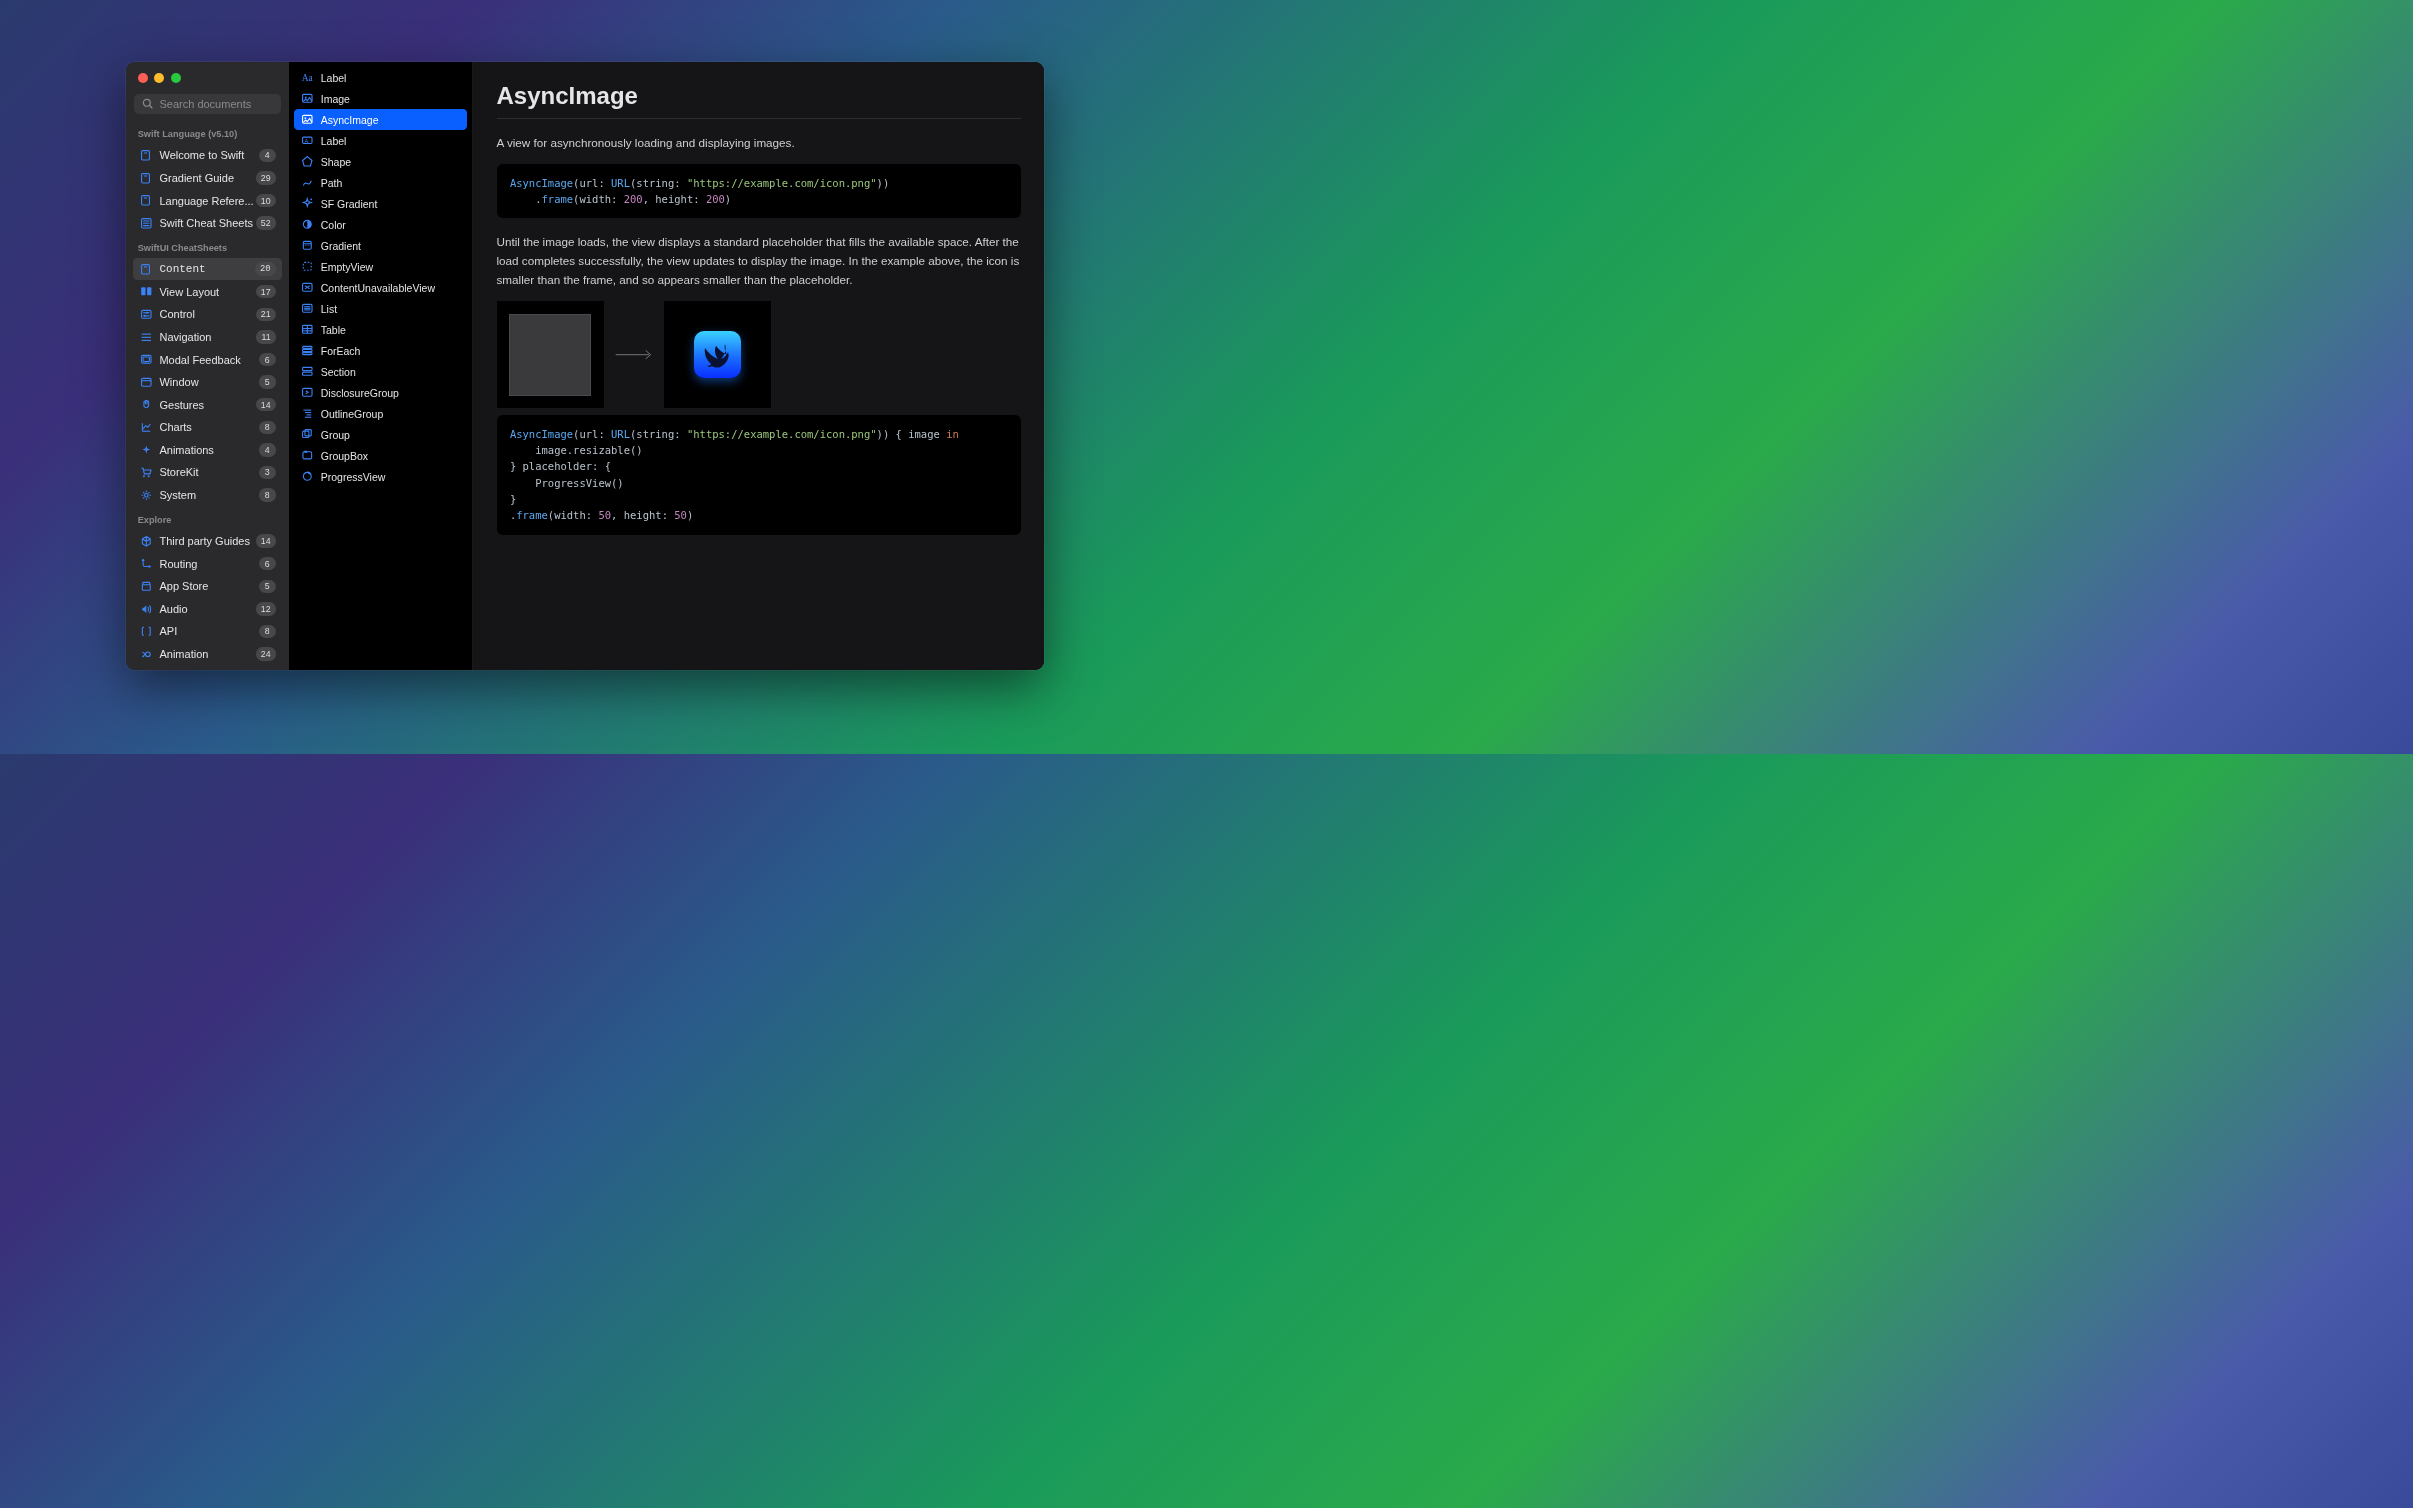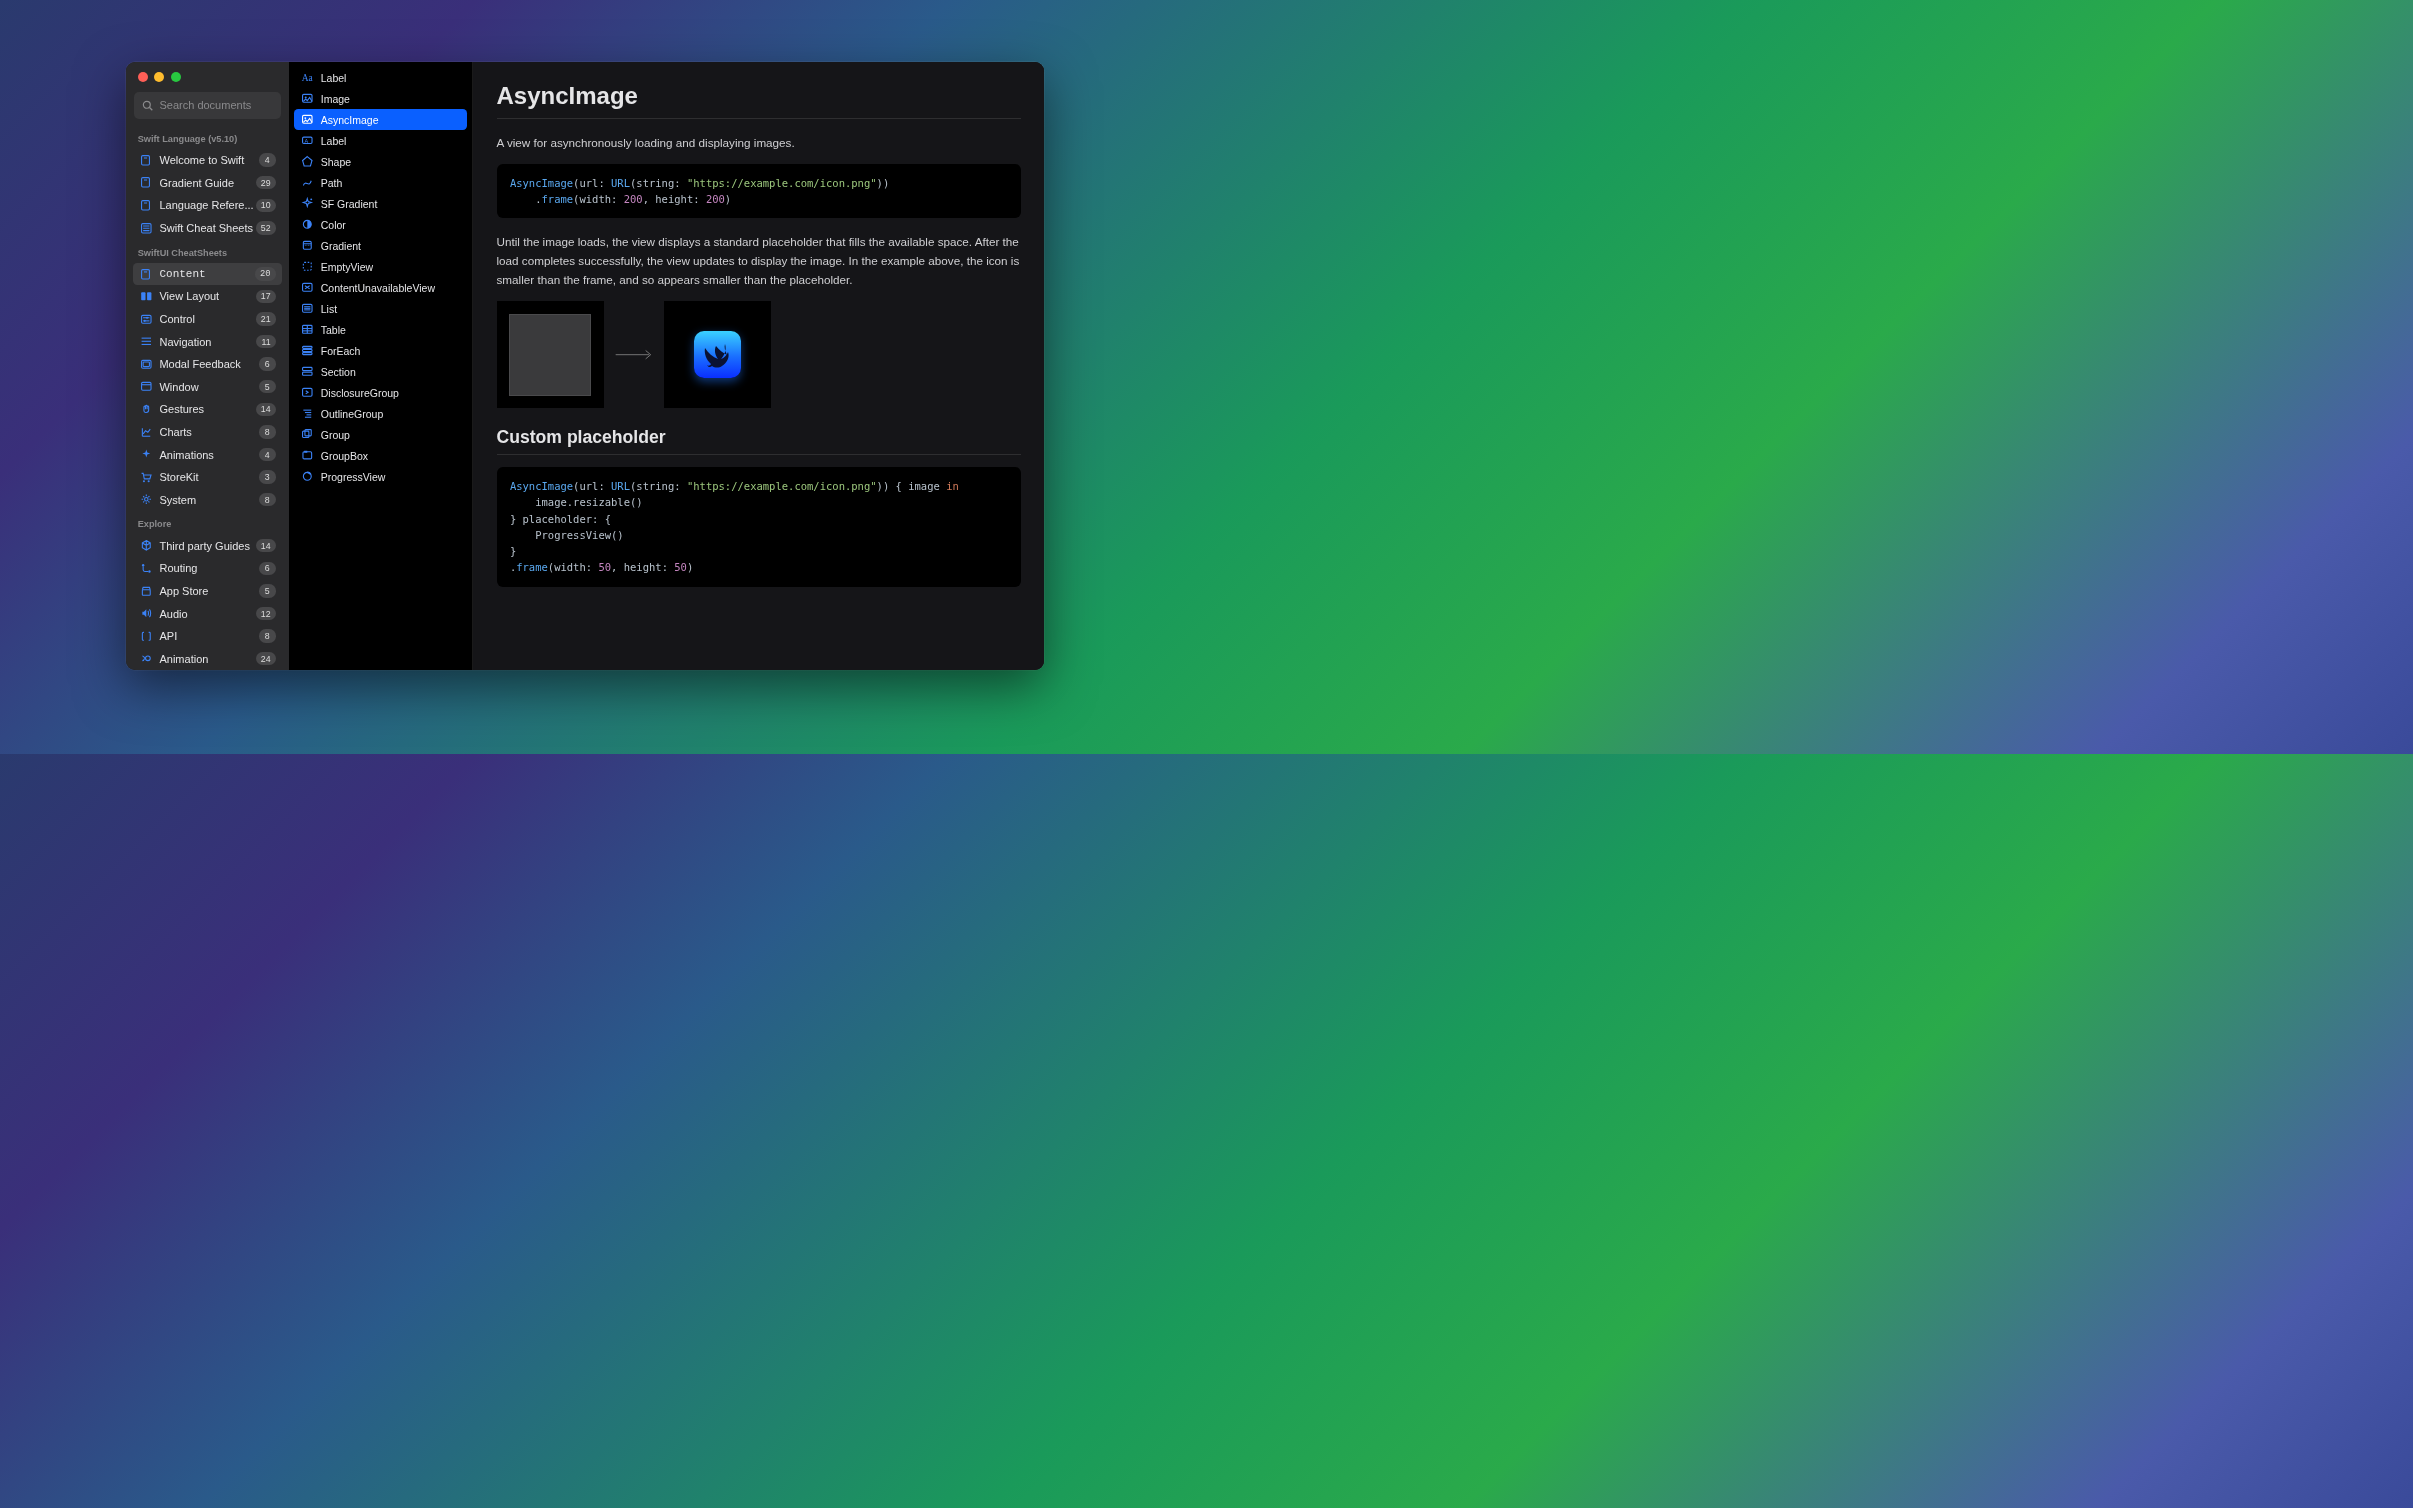--- a/index.html
+++ b/index.html
@@ -32,21 +32,21 @@
 }
 .traffic-light { width: 10px; height: 10px; border-radius: 50%; }
 .tl-red { background: #ff5f57; }
 .tl-yellow { background: #febc2e; }
 .tl-green { background: #28c840; }
 .search-wrap { padding: 0 8.4px 6.7px 8.4px; }
 .search {
   display: flex; align-items: center;
   background: #38383a;
   border-radius: 5px;
-  height: 27px; padding: 0 6.7px;
+  height: 20px; padding: 0 6.7px;
   color: #8a8a8c;
 }
 .search input {
   background: transparent; border: 0; outline: 0;
   color: #ccc; font-size: 11px; margin-left: 5px; width: 100%;
 }
 .search input::placeholder { color: #8a8a8c; }
 .sidebar-section-header {
   color: #8a8a8c; font-size: 9.2px; font-weight: 600;
   padding: 8.4px 11.7px 5px 11.7px;
@@ -629,21 +629,20 @@
               <path d="M38 3l6 5-6 5" stroke="#888" stroke-width="1" fill="none"></path>
             </svg>
           <div class="example-box">
             <div class="swift-icon">
               <svg width="32" height="32" viewBox="0 0 64 64">
                   <path d="M48 10c4 12-2 24-8 30 6-2 12-8 14-14 4 10-2 22-12 28-6 4-14 4-20 0-4 4-8 2-10-2 2 2 6 2 8-2-10-8-14-22-12-32 6 10 16 18 26 22-6-8-8-18-4-26 6 8 14 14 22 18-4-8-6-16-4-22z" fill="#0a1233"></path>
                 </svg>
             </div>
           </div>
         </div>
-        <h2>Custom placeholder</h2>
         <div class="codeblock"><span class="tok-fn">AsyncImage</span><span class="tok-plain">(url: </span><span class="tok-fn">URL</span><span class="tok-plain">(string: </span><span class="tok-str">"https://example.com/icon.png"</span><span class="tok-plain">)) { image </span><span class="tok-kw">in</span>
 <span class="tok-plain">    image.resizable()</span>
 <span class="tok-plain">} placeholder: {</span>
 <span class="tok-plain">    ProgressView()</span>
 <span class="tok-plain">}</span>
 <span class="tok-plain">.</span><span class="tok-fn">frame</span><span class="tok-plain">(width: </span><span class="tok-num">50</span><span class="tok-plain">, height: </span><span class="tok-num">50</span><span class="tok-plain">)</span></div>
       </div>
     </div>
   </div>
 </div>

